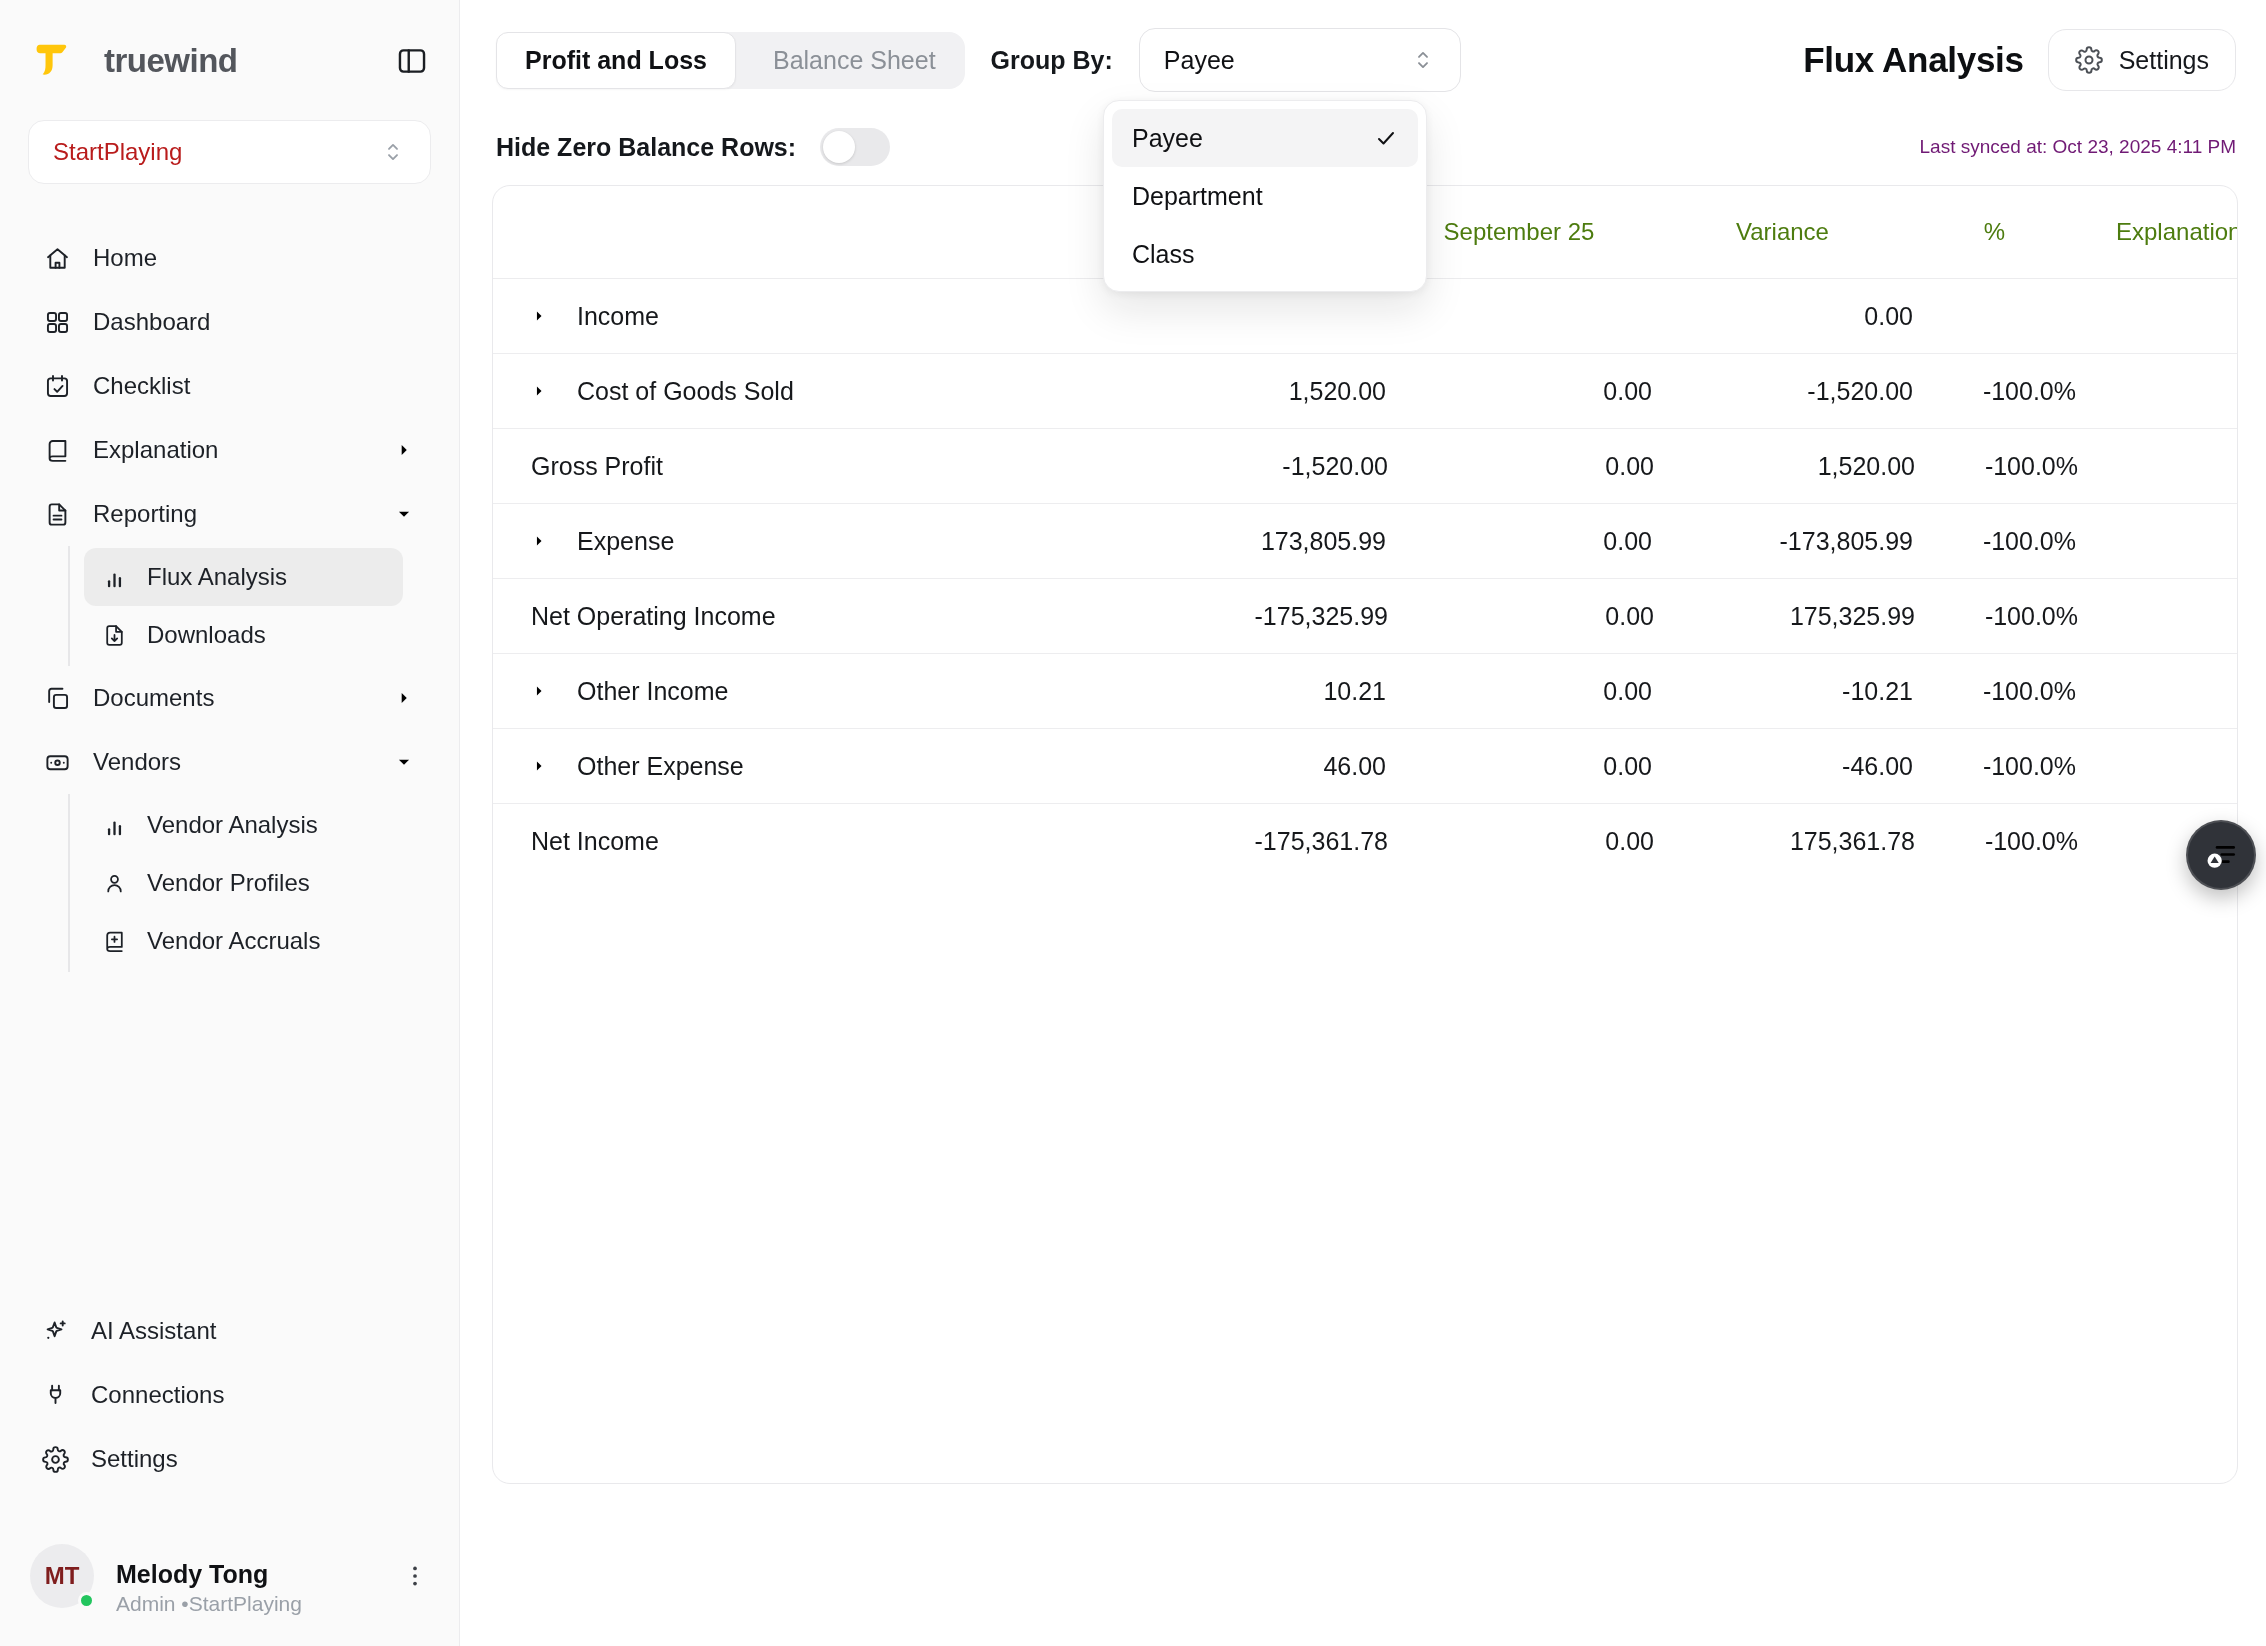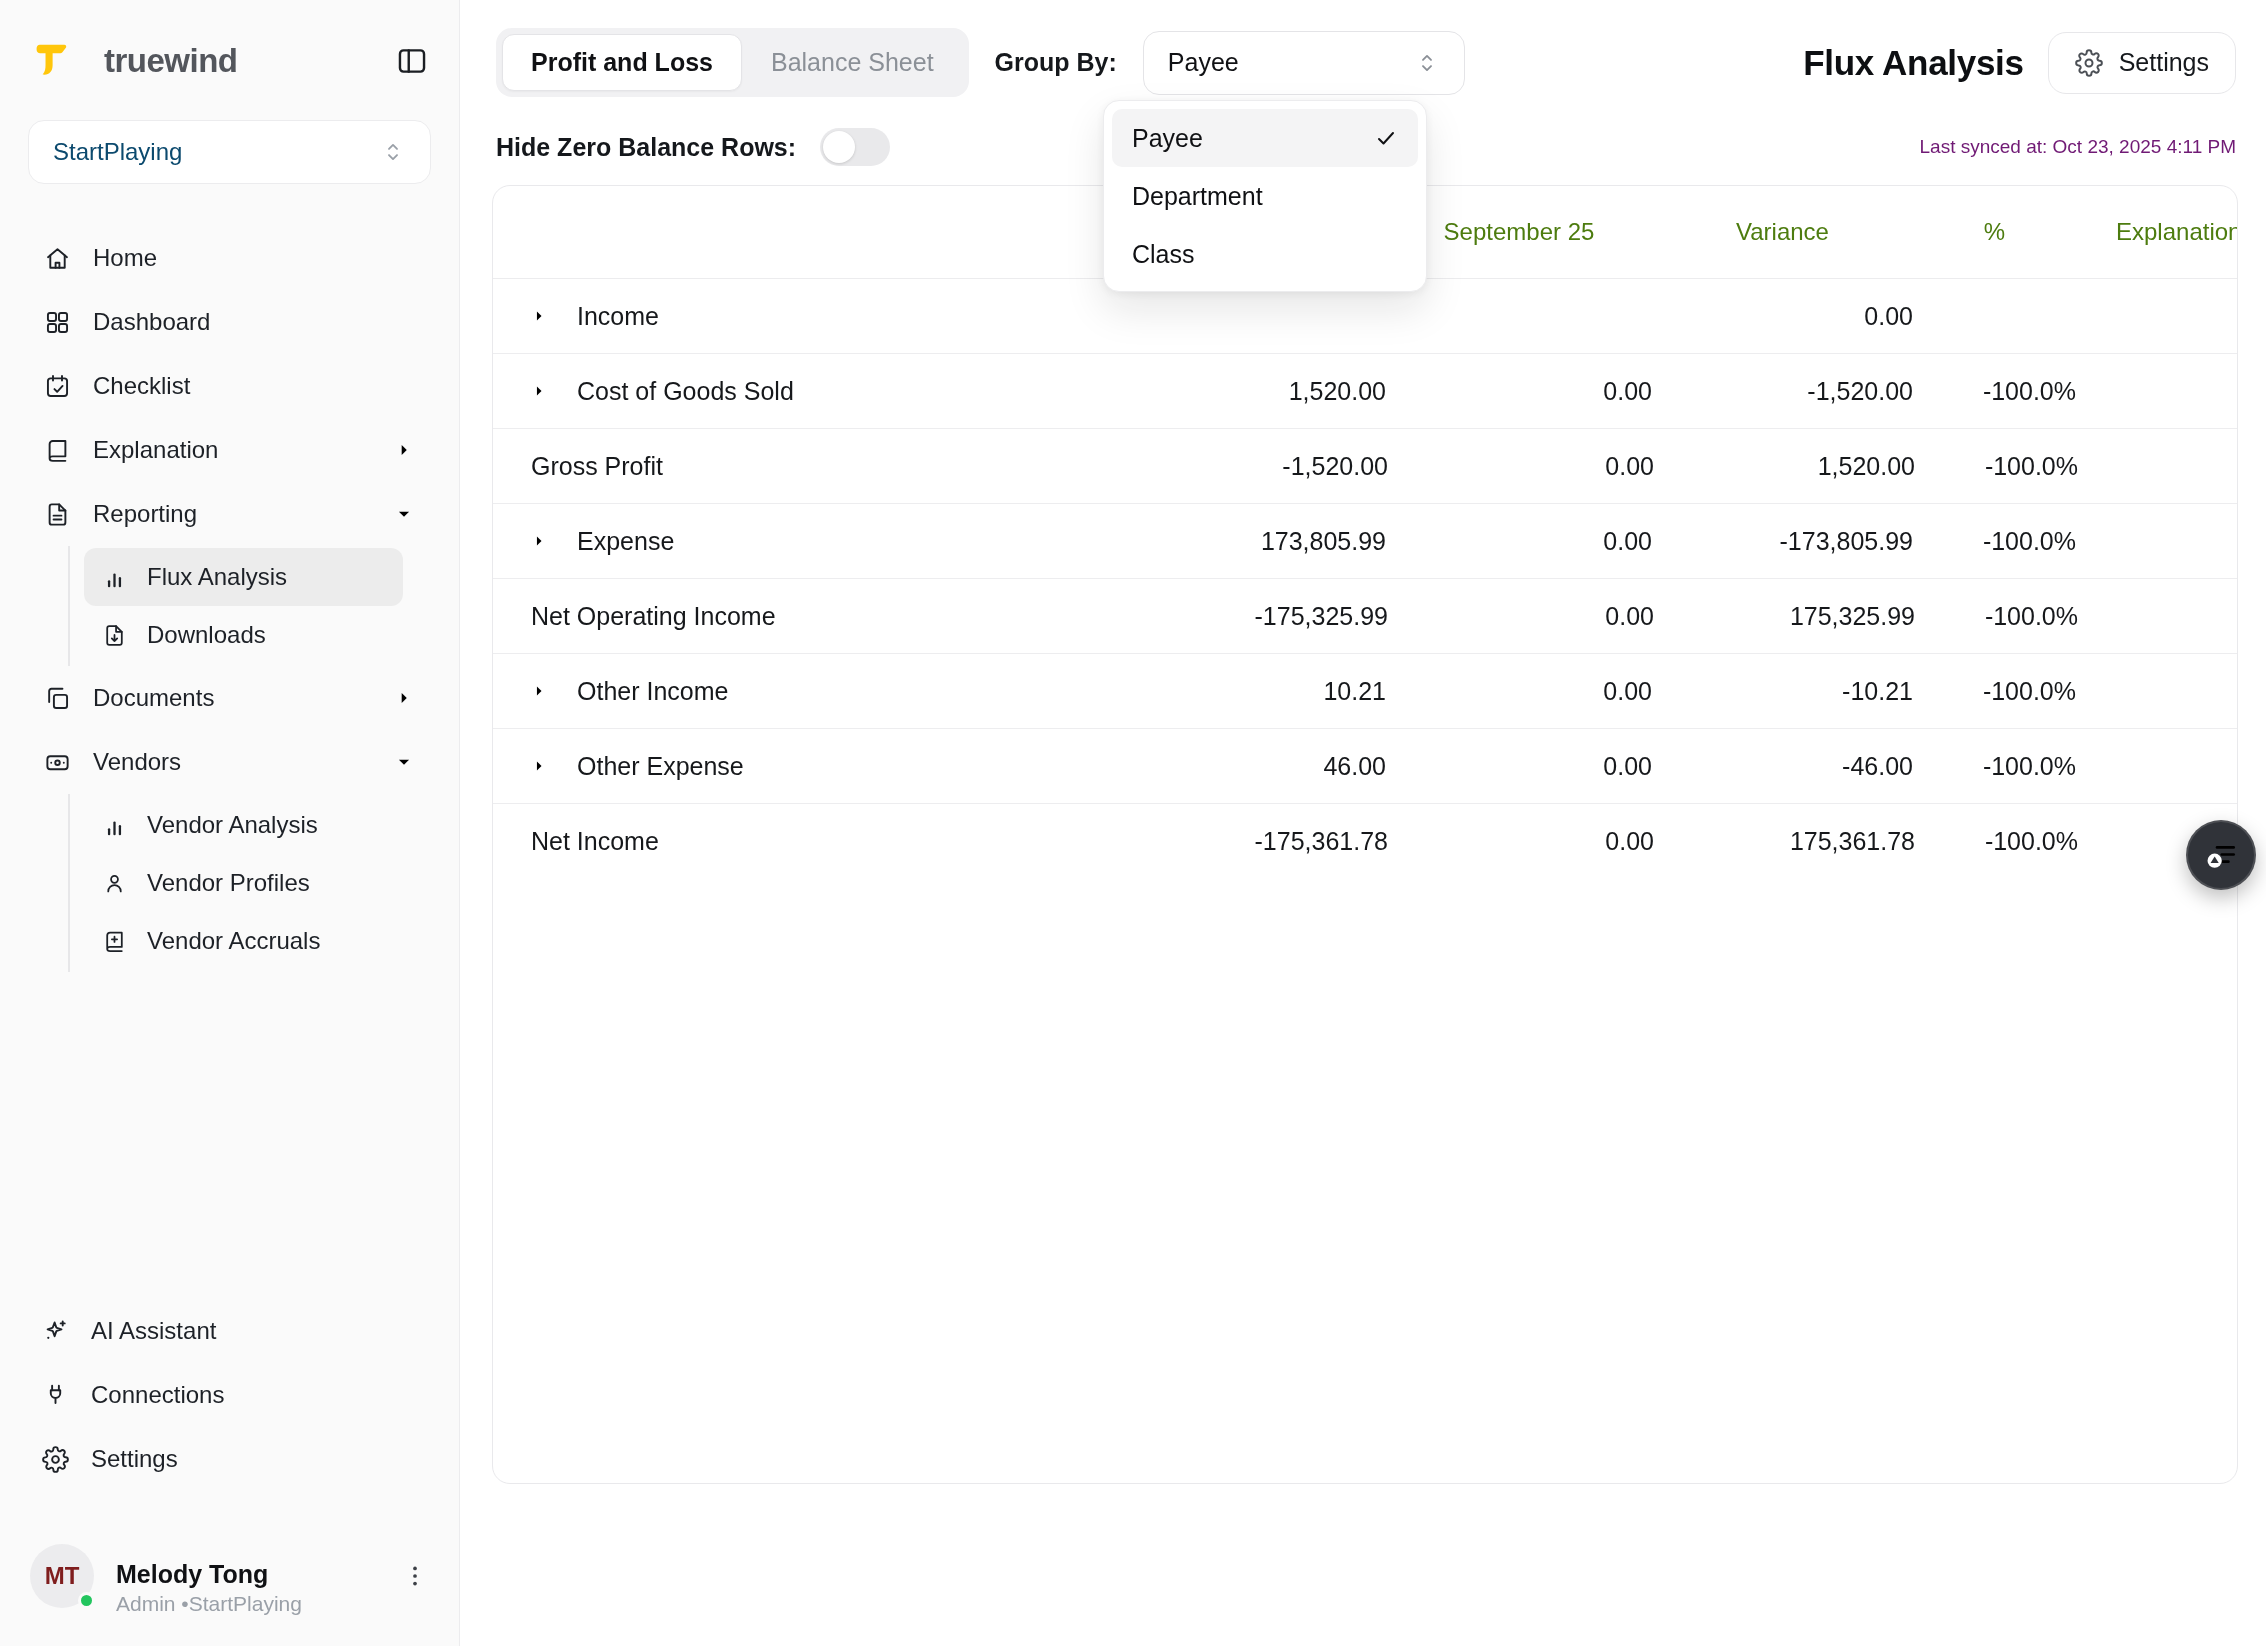--- a/index.html
+++ b/index.html
@@ -9,21 +9,21 @@
 
   
   .sidebar{position:absolute;left:0;top:0;width:460px;height:1646px;background:#fafafa;
     border-right:1px solid #ececee;display:flex;flex-direction:column;box-sizing:border-box;padding-top:26px;}
   .sb-head{display:flex;align-items:center;height:70px;padding:0 30px;}
   .logo{width:46px;height:46px;display:flex;align-items:center;justify-content:center;}
   .brand{font-size:33px;font-weight:700;color:#53565c;letter-spacing:-0.5px;margin-left:28px;}
   .panel-btn{margin-left:auto;background:none;border:none;padding:0;color:#1b1e23;display:flex;cursor:pointer;}
   .panel-btn .icn svg{width:34px;height:34px;}
   .ws-select{margin:24px 28px 0;height:64px;background:#fff;border:1px solid #ececee;border-radius:16px;
-    display:flex;align-items:center;justify-content:space-between;padding:0 24px;font-size:24px;color:#0c4a6e;cursor:pointer;}
+    display:flex;align-items:center;justify-content:space-between;padding:0 24px;font-size:24px;color:#b91c1c;cursor:pointer;}
   .ws-select .icn svg{width:26px;height:26px;color:#9aa0a8;}
   nav.sb-nav{margin-top:42px;padding:0 24px;display:flex;flex-direction:column;}
   nav.sb-footer{padding:0 22px;margin-bottom:30px;display:flex;flex-direction:column;}
   .sb-spacer{flex:1;}
   .item{height:64px;border-radius:12px;display:flex;align-items:center;gap:22px;padding:0 20px;
     font-size:24px;color:#1d2127;cursor:pointer;box-sizing:border-box;}
   .item .icn svg{width:27px;height:27px;display:block;}
   .item .trail{margin-left:auto;color:#5f646d;display:flex;}
   .item .trail svg{width:22px;height:22px;}
   .subwrap{margin-left:44px;margin-right:32px;border-left:2px solid #e7e7e9;display:flex;flex-direction:column;padding:2px 0;}
@@ -37,21 +37,21 @@
   .status-dot{position:absolute;right:-1px;bottom:-1px;width:17px;height:17px;border-radius:50%;
     background:#22c55e;border:3px solid #fafafa;box-sizing:border-box;}
   .user-name{font-size:25px;font-weight:700;color:#101114;line-height:1.2;margin-top:24px;}
   .user-meta{font-size:21px;color:#9aa0a8;margin-top:3px;}
   .kebab{margin-left:auto;color:#3c4046;display:flex;cursor:pointer;background:none;border:none;padding:0;}
   .kebab svg{width:28px;height:28px;}
 
   
   .main{position:absolute;left:460px;top:0;right:0;bottom:0;}
   .topbar{position:absolute;left:36px;right:30px;top:28px;display:flex;align-items:center;gap:26px;}
-  .seg{background:#f1f1f3;border-radius:16px;padding:6px;display:flex;align-items:center;}
+  .seg{background:#f1f1f3;border-radius:16px;display:flex;align-items:center;gap:8px;}
   .seg-item{padding:13px 28px;font-size:25px;color:#8b9097;border-radius:12px;border:1px solid transparent;cursor:pointer;white-space:nowrap;}
   .seg-item.active{background:#fff;border-color:#e4e4e7;color:#101114;font-weight:700;box-shadow:0 1px 2px rgba(0,0,0,.04);}
   .group-label{font-size:25px;font-weight:700;color:#15181c;}
   .gb-select{width:322px;height:64px;box-sizing:border-box;border:1px solid #e4e4e7;border-radius:16px;background:#fff;
     display:flex;align-items:center;justify-content:space-between;padding:0 24px;font-size:25px;color:#101114;cursor:pointer;}
   .gb-select .icn svg{width:26px;height:26px;color:#8b9097;}
   .tb-right{margin-left:auto;display:flex;align-items:center;gap:24px;}
   .page-title{font-size:35px;font-weight:700;color:#0d0f12;letter-spacing:-0.3px;}
   .settings-btn{height:62px;border:1px solid #e7e7ea;border-radius:18px;background:#fff;padding:0 26px;
     display:flex;align-items:center;gap:16px;font-size:25px;font-weight:500;color:#15181c;cursor:pointer;}

